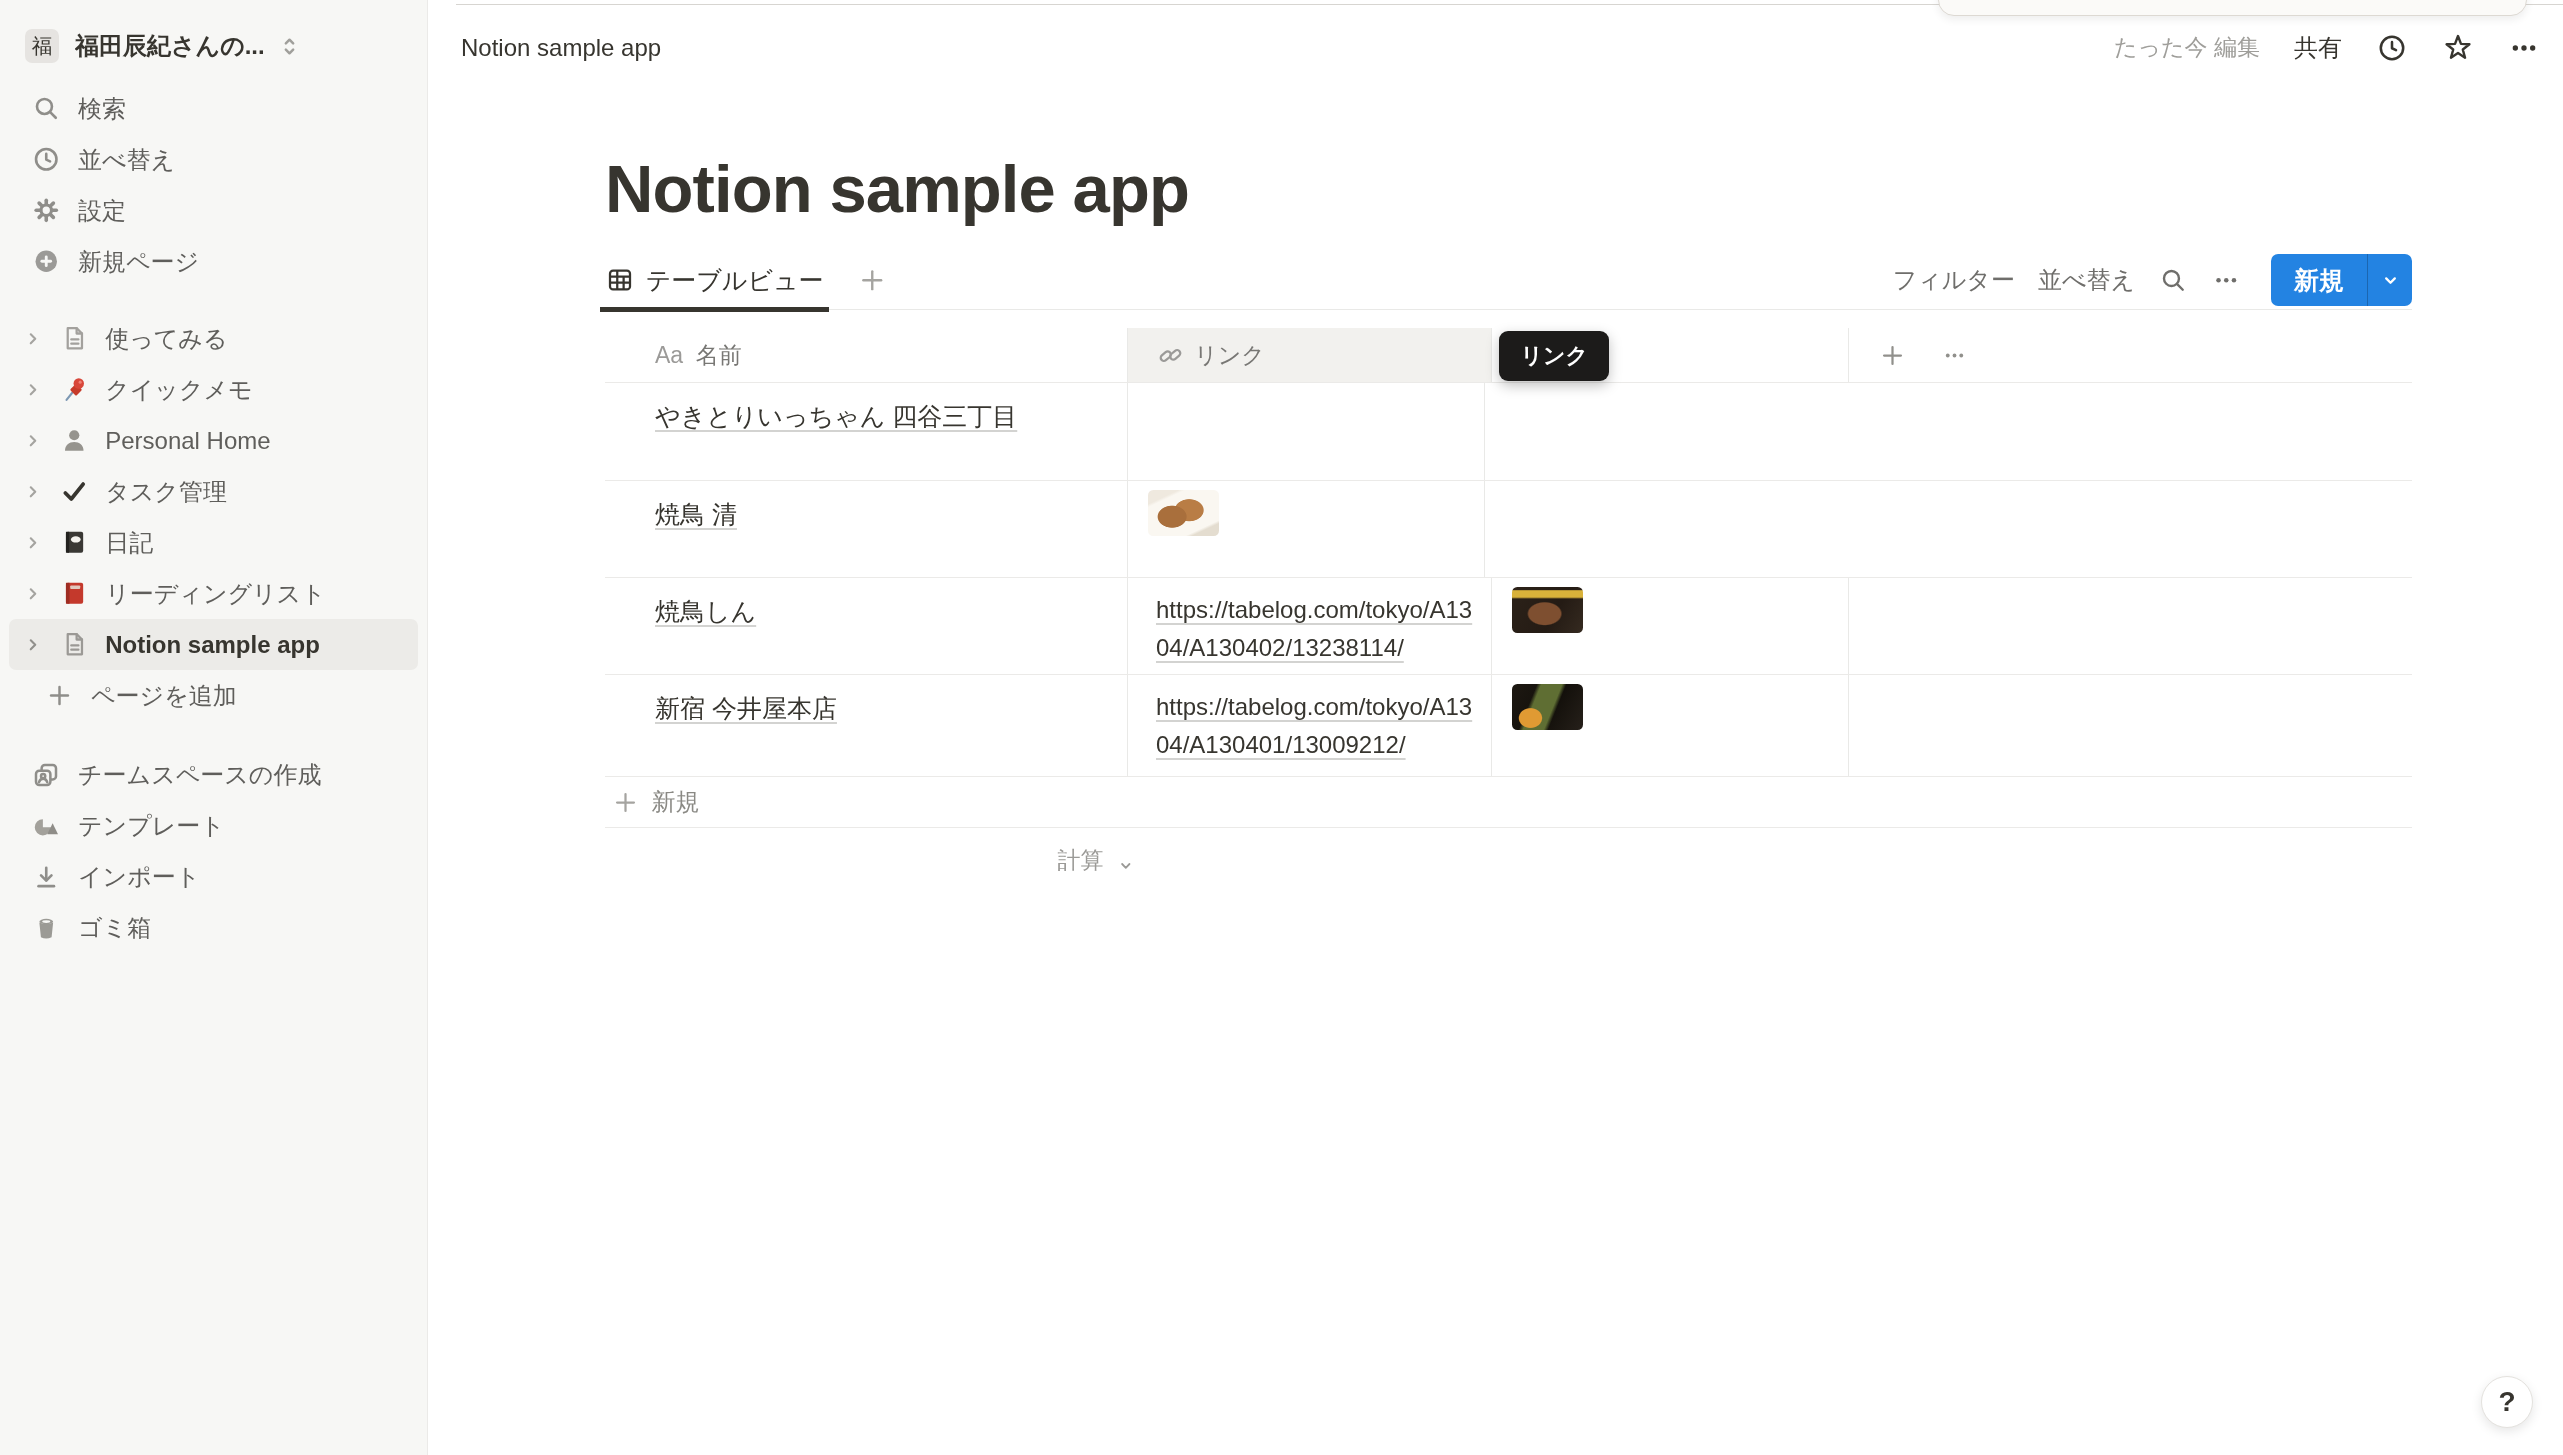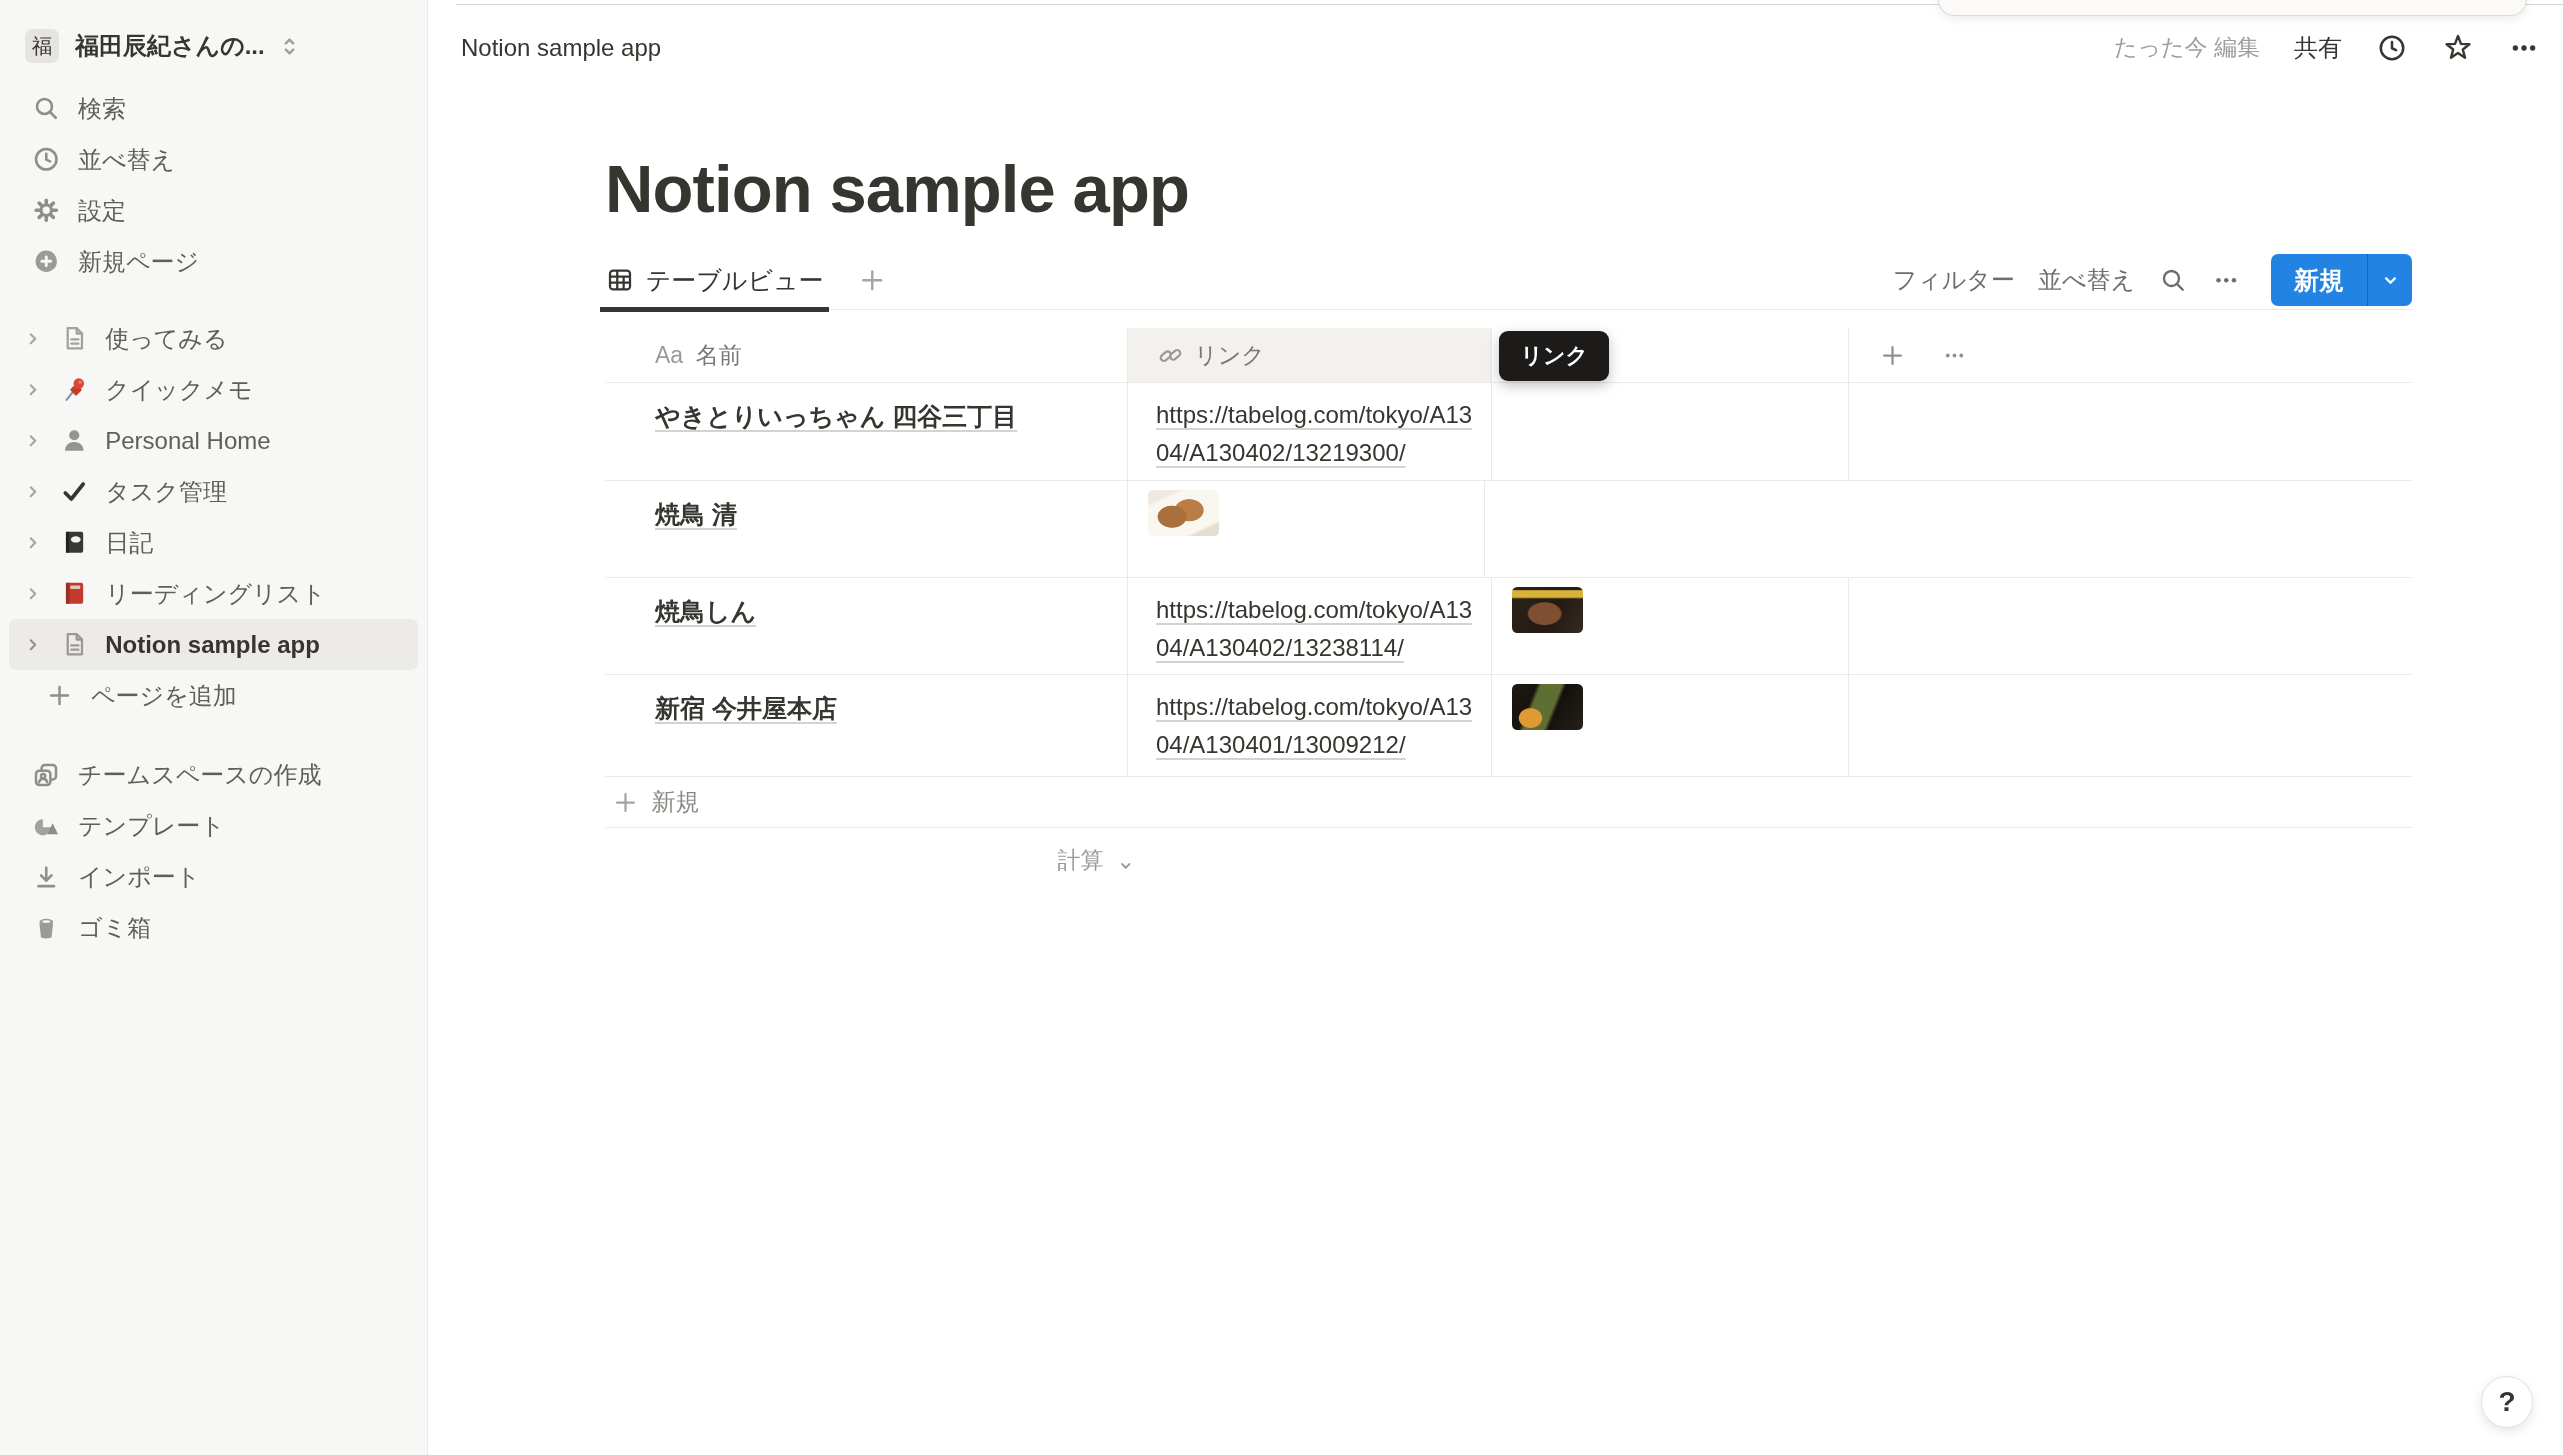--- a/index.html
+++ b/index.html
@@ -110,21 +110,21 @@
     position:absolute; left:7.1px; top:2.7px; height:50px; padding:0 21.4px;
     background:#1c1b1a; border-radius:9px; display:flex; align-items:center;
     color:#ffffff; font-size:22px; font-weight:600; z-index:3;
     box-shadow:0 4.4px 12.5px rgba(0,0,0,0.25); white-space:nowrap;
   }
   .thead .cx { display:flex; align-items:center; gap:32px; padding-left:28.5px; }
 
   .tbody-row .c1 { padding:15px 18px 0 50px; }
   .tbody-row .c2 { padding:13.3px 14.2px 0 28px; }
   .name-text {
-    font-size:25px; font-weight:700; color:#37352f; line-height:36px;
+    font-size:25px; font-weight:400; color:#37352f; line-height:36px;
     text-decoration:underline; text-decoration-color:rgba(55,53,47,0.22);
     text-decoration-thickness:1.8px; text-underline-offset:5.3px; cursor:pointer;
   }
   .url-text {
     font-size:24px; color:#37352f; line-height:38px; word-break:break-all;
     text-decoration:underline; text-decoration-color:rgba(55,53,47,0.22);
     text-decoration-thickness:1.8px; text-underline-offset:5.3px; cursor:pointer;
   }
   .thumb { width:71px; height:46px; border-radius:5.3px; margin:9px 0 0 19.6px; cursor:pointer; }
   .thumb.t1 { background:
@@ -509,23 +509,20 @@
               <circle cx="18" cy="12" r="1.7"></circle>
           </svg>
         </span>
       </div>
     </div>
 
     <div class="trow tbody-row" style="height:98px">
       <div class="c1">
         <span class="name-text">やきとりいっちゃん 四谷三丁目</span>
       </div>
-      <div class="c2">
-        <span class="url-text">https://tabelog.com/tokyo/A1304/A130402/13219300/</span>
-      </div>
       <div class="c3">
         <div class="thumb t1"></div>
       </div>
       <div class="cx"></div>
     </div>
 
     <div class="trow tbody-row" style="height:97px">
       <div class="c1">
         <span class="name-text">焼鳥 清</span>
       </div>

